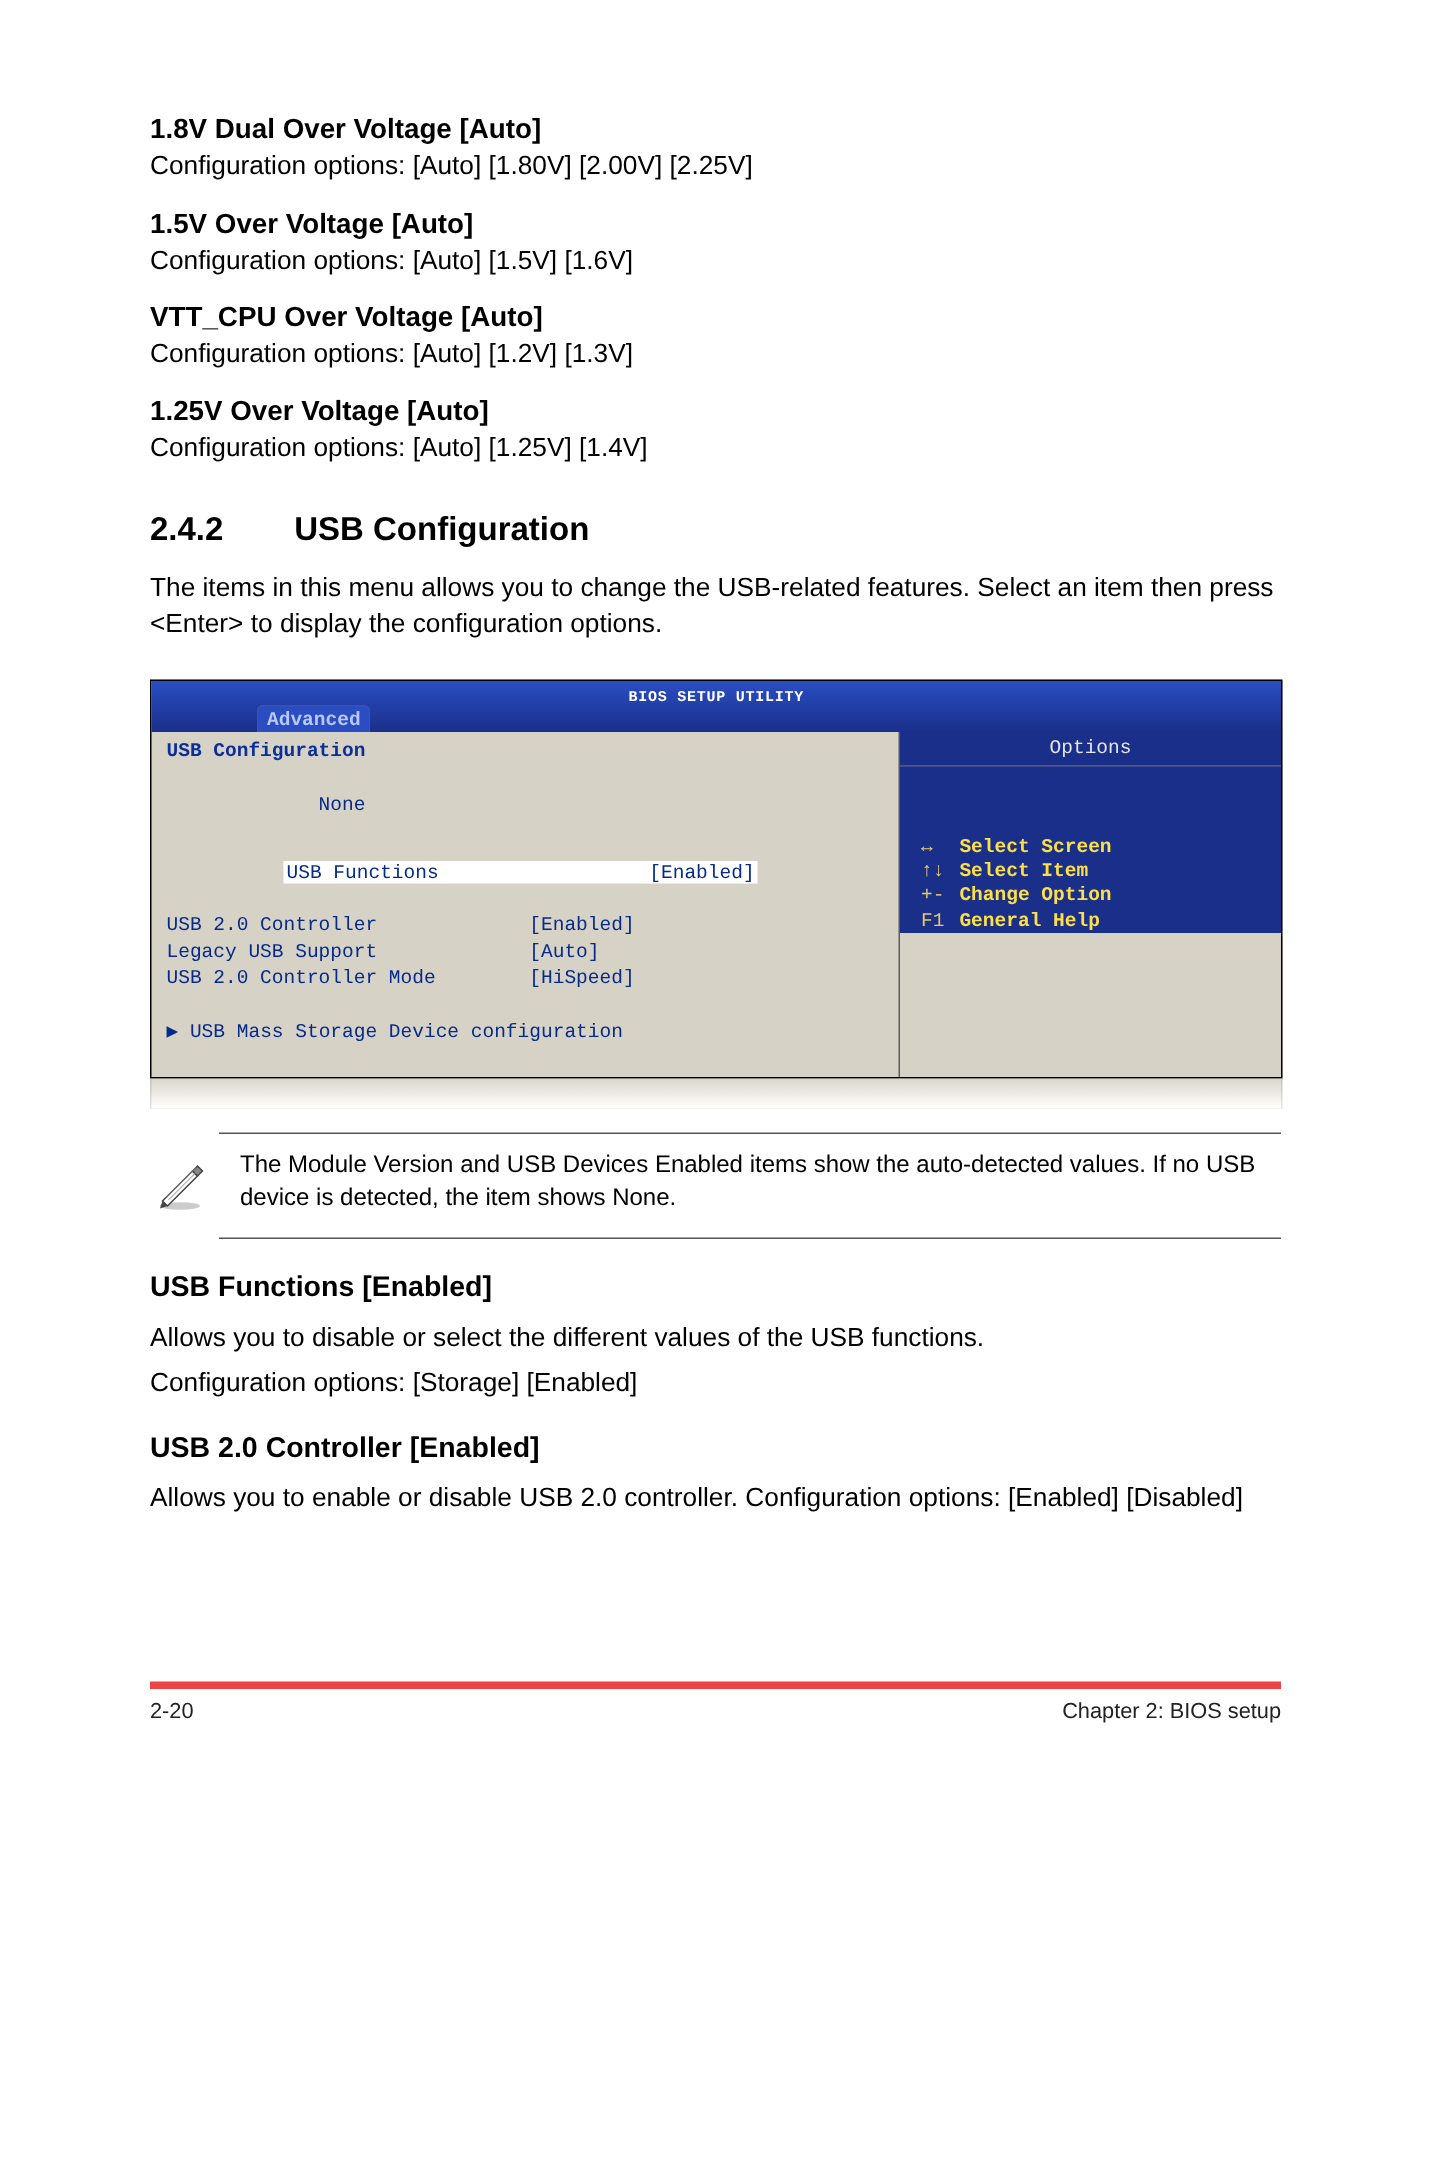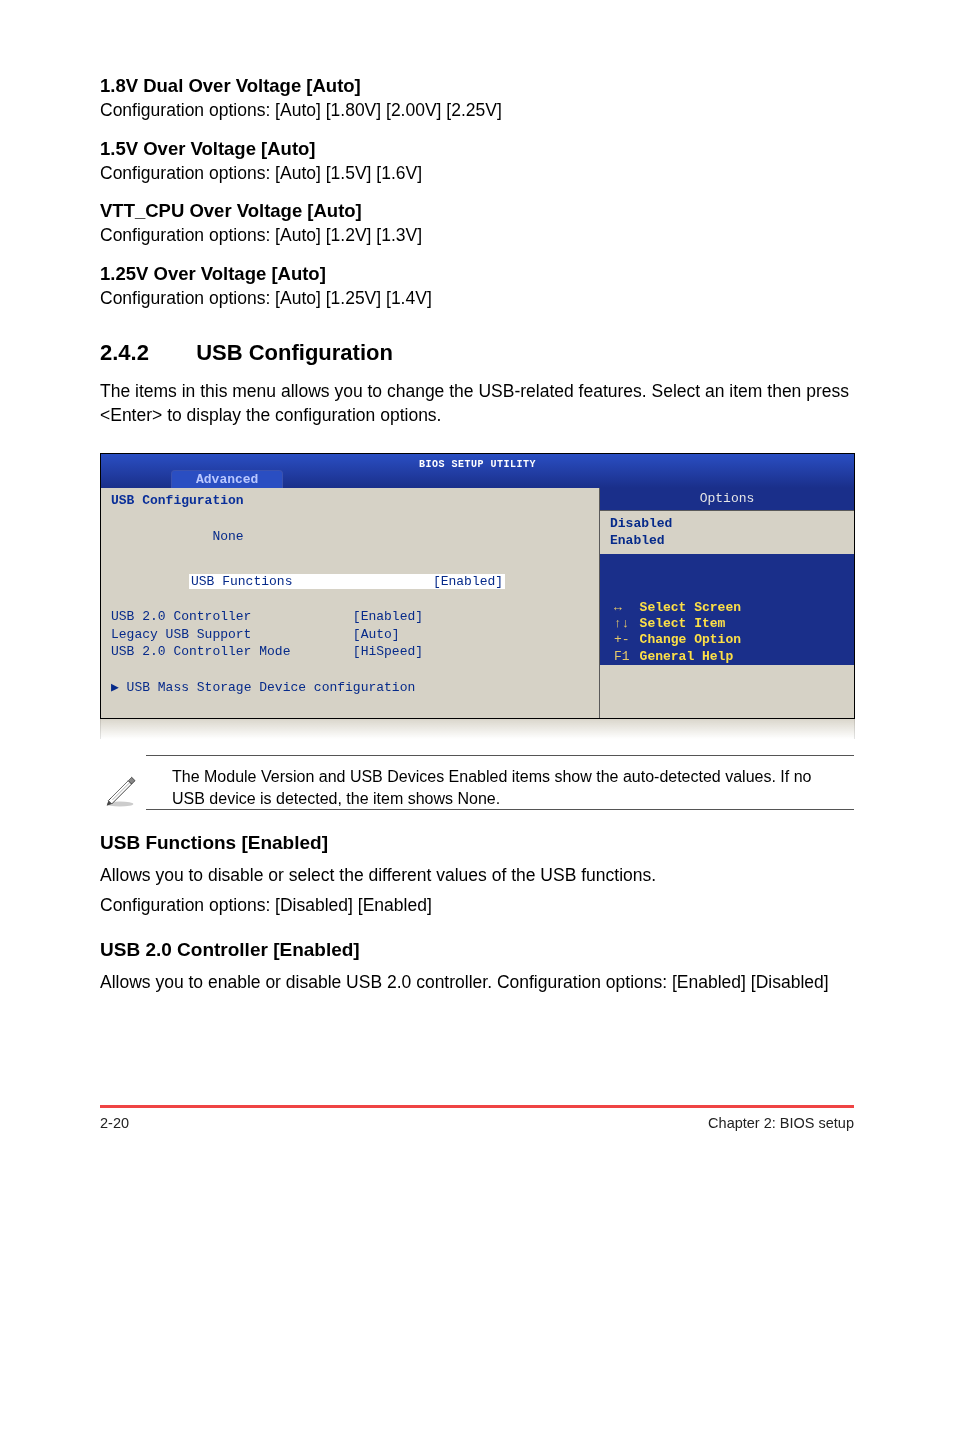--- a/index.html
+++ b/index.html
@@ -40,21 +40,21 @@
   .bios-title-text { font-size: 10px; letter-spacing: 0.5px; }
   .bios-tabs {
     position: absolute;
     bottom: 0; left: 0;
     display:flex;
     padding-left: 70px;
     height: 18px;
   }
   .bios-tab {
     color: #bac8ff;
-    padding: 0 24px;
+    padding: 0 6px;
     font-size: 13px;
     border: 1px solid #3a52b0;
     border-bottom: none;
     background: #2a4ec2;
     border-radius: 4px 4px 0 0;
     margin-right: 6px;
   }
   .bios-body { display:flex; }
   .bios-left {
     flex: 1;
@@ -90,40 +90,40 @@
     position: relative;
     height: 20px;
     width: 755px;
     margin: 0 auto;
     background: linear-gradient(rgba(214,210,198,0.9), rgba(255,255,255,0));
     border-left:1px solid rgba(0,0,0,0.1);
     border-right:1px solid rgba(0,0,0,0.1);
   }
   .note-block {
     display:flex;
-    gap: 32px;
+    gap: 20px;
     align-items:flex-end;
     border-top: 1px solid #555;
     border-bottom: 1px solid #555;
-    padding: 10px 6px 0 0;
+    padding: 10px 6px 16px 0;
     margin: 16px 0 10px 46px;
     width: calc(100% - 46px);
     font-size: 16px;
   }
   .note-icon {
     width: 40px; height: 40px; flex:0 0 40px;
     position:relative; left:-46px; margin-right:-46px;
   }
   .note-icon svg { width:40px; height:40px; }
   .footer {
     display:flex;
     justify-content:space-between;
     font-size:14.5px;
     color:#222;
-    border-top:3px solid #ef4444;
+    border-top:5px solid #ef4444;
     margin-top:110px;
     padding-top:6px;
   }
 </style>
 </head>
 <body>
 
 <div class="bold-heading">1.8V Dual Over Voltage [Auto]</div>
 <div class="para">Configuration options: [Auto] [1.80V] [2.00V] [2.25V]</div>
 
@@ -165,24 +165,20 @@
         <div class="bios-row"><span>Legacy USB Support</span>             <span>[Auto]</span></div>
         <div class="bios-row"><span>USB 2.0 Controller Mode</span>        <span>[HiSpeed]</span></div>
 
         <div style="height:18px"></div>
         <div class="bios-row"><span class="arrow-col">▶</span> <span>USB Mass Storage Device configuration</span></div>
         <div style="height:10px"></div>
       </div>
 
       <div class="bios-right">
         <div class="bios-right-top">Options</div>
-        <div class="bios-right-inner">
-          <div class="bios-row" style="font-weight:bold">Disabled</div>
-          <div class="bios-row" style="font-weight:bold">Enabled</div>
-        </div>
         <div class="bios-right-bottom">
           <div class="bios-help">
             <div class="bios-help-keys">↔
 ↑↓
 +-
 F1</div>
             <div class="bios-help-labels">Select Screen
 Select Item
 Change Option
 General Help</div>
@@ -203,21 +199,21 @@
       <path d="M10 38 L8 44 L14 42 Z" fill="#444"></path>
       <path d="M13 35 L37 11" stroke="#888" stroke-width="0.8"></path>
       <path d="M15 37 L39 13" stroke="#888" stroke-width="0.8"></path>
     </svg>
   </div>
   <div>The Module Version and USB Devices Enabled items show the auto-detected values. If no USB device is detected, the item shows None.</div>
 </div>
 
 <div class="sub-heading">USB Functions [Enabled]</div>
 <div class="para">Allows you to disable or select the different values of the USB functions.</div>
-<div class="para">Configuration options: [Disabled] [Enabled]</div>
+<div class="para">Configuration options: [Storage] [Enabled]</div>
 
 <div class="sub-heading">USB 2.0 Controller [Enabled]</div>
 <div class="para">Allows you to enable or disable USB 2.0 controller. Configuration options: [Enabled] [Disabled]</div>
 
 <div class="footer">
   <span>2-20</span>
   <span>Chapter 2: BIOS setup</span>
 </div>
 
 </body></html>

